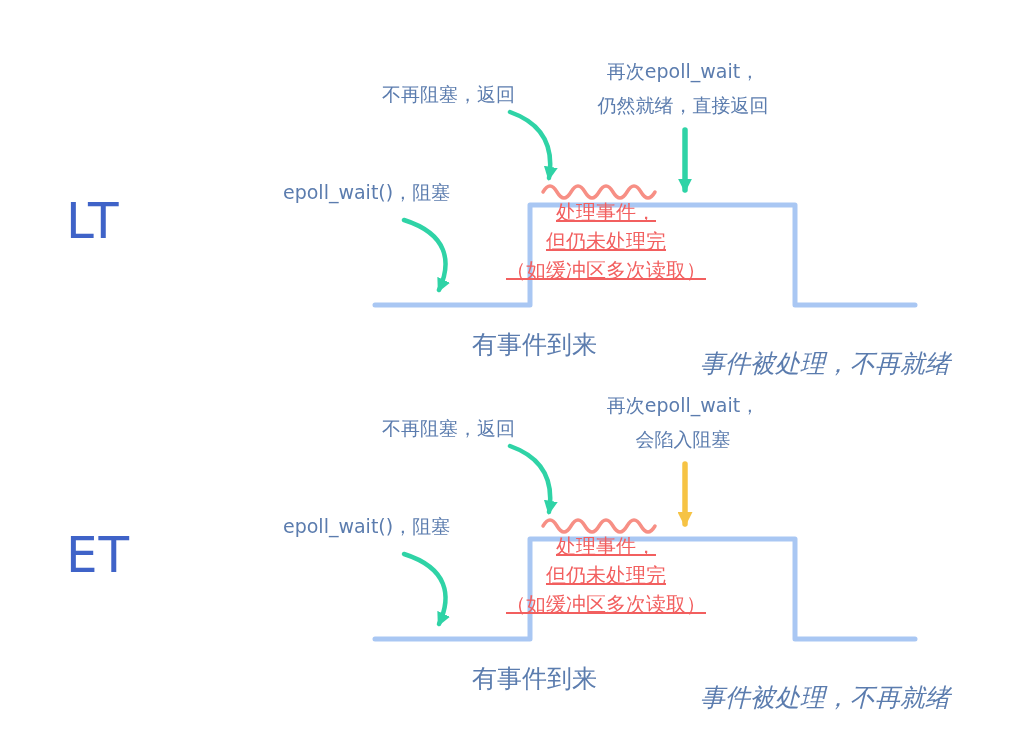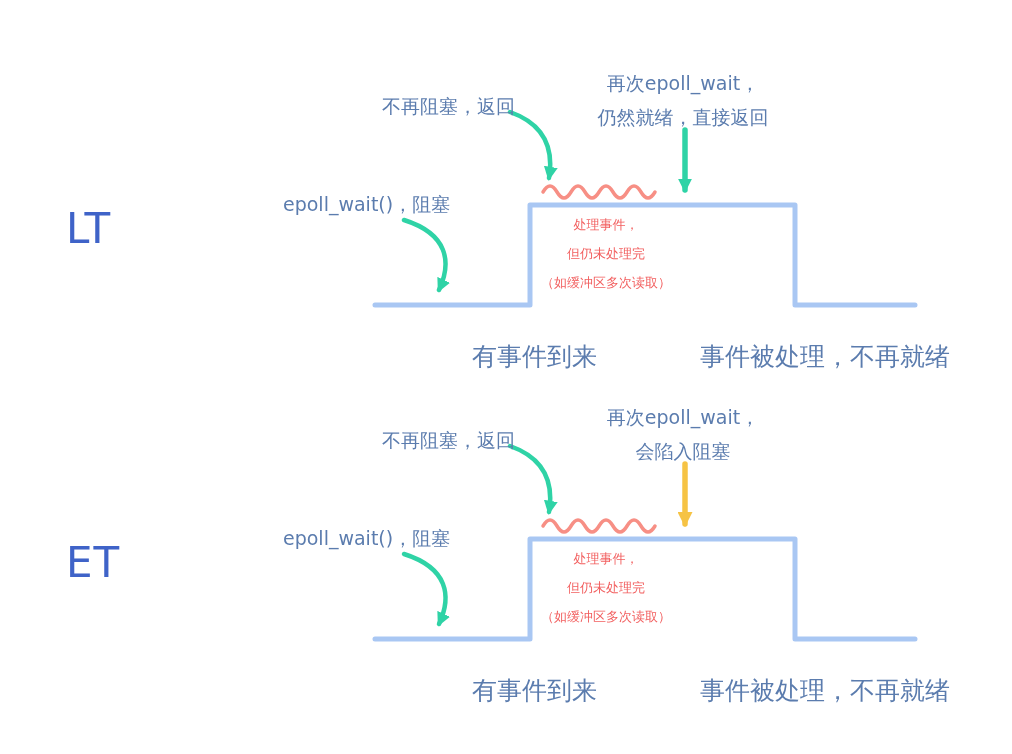--- a/index.html
+++ b/index.html
@@ -4,33 +4,33 @@
 <style>
   html,body{margin:0;padding:0;background:#fff;}
   .canvas{
     position:relative;width:1012px;height:754px;background:#ffffff;
     font-family:"DejaVu Sans","Liberation Sans",sans-serif;overflow:hidden;
   }
   .diagram{position:absolute;left:0;width:1012px;height:420px;}
   .diagram-lt{top:0;}
   .diagram-et{top:334px;}
   svg.layer{position:absolute;left:0;top:0;display:block;}
-  .txt{position:absolute;white-space:pre-line;margin-top:12px;}
-  .big-label{font-size:42px;color:var(--label-blue);letter-spacing:1px;}
+  .txt{position:absolute;white-space:pre-line;}
+  .big-label{font-size:50px;color:var(--label-blue);letter-spacing:1px;}
   .anno{font-size:19px;color:var(--text-blue);text-align:center;}
   .anno-center{text-align:center;transform:translateX(-50%);line-height:34px;}
-  .red-note{font-size:13px;color:var(--red-text);text-align:center;transform:translateX(-50%);line-height:29px;}
+  .red-note{font-size:20px;color:var(--red-text);text-align:center;transform:translateX(-50%);line-height:29px;text-decoration:underline;}
   .axis-label{font-size:25px;color:var(--text-blue);}
   .pos-big{left:66px;top:192px;}
   .pos-epoll{left:283px;top:180px;}
   .pos-noblock{left:382px;top:82px;}
   .pos-again{left:683px;top:54px;}
   .pos-red{left:606px;top:198px;}
   .pos-arrive{left:472px;top:328px;}
-  .pos-done{left:700px;top:328px;}
+  .pos-done{left:700px;top:347px;font-style:italic;}
   .wave{stroke:var(--signal);stroke-width:5;fill:none;stroke-linejoin:round;stroke-linecap:round;}
   .arrow-green{stroke:var(--arrow-green);stroke-width:4.5;fill:none;stroke-linecap:round;}
   .arrow-green-thick{stroke:var(--arrow-green);stroke-width:5.5;fill:none;stroke-linecap:round;}
   .arrow-yellow{stroke:var(--arrow-yellow);stroke-width:5.5;fill:none;stroke-linecap:round;}
   .squig{stroke:var(--squiggle);stroke-width:3.5;fill:none;stroke-linecap:round;}
   .head-green{fill:var(--arrow-green);}
   .head-yellow{fill:var(--arrow-yellow);}
 </style>
 </head>
 <body>

